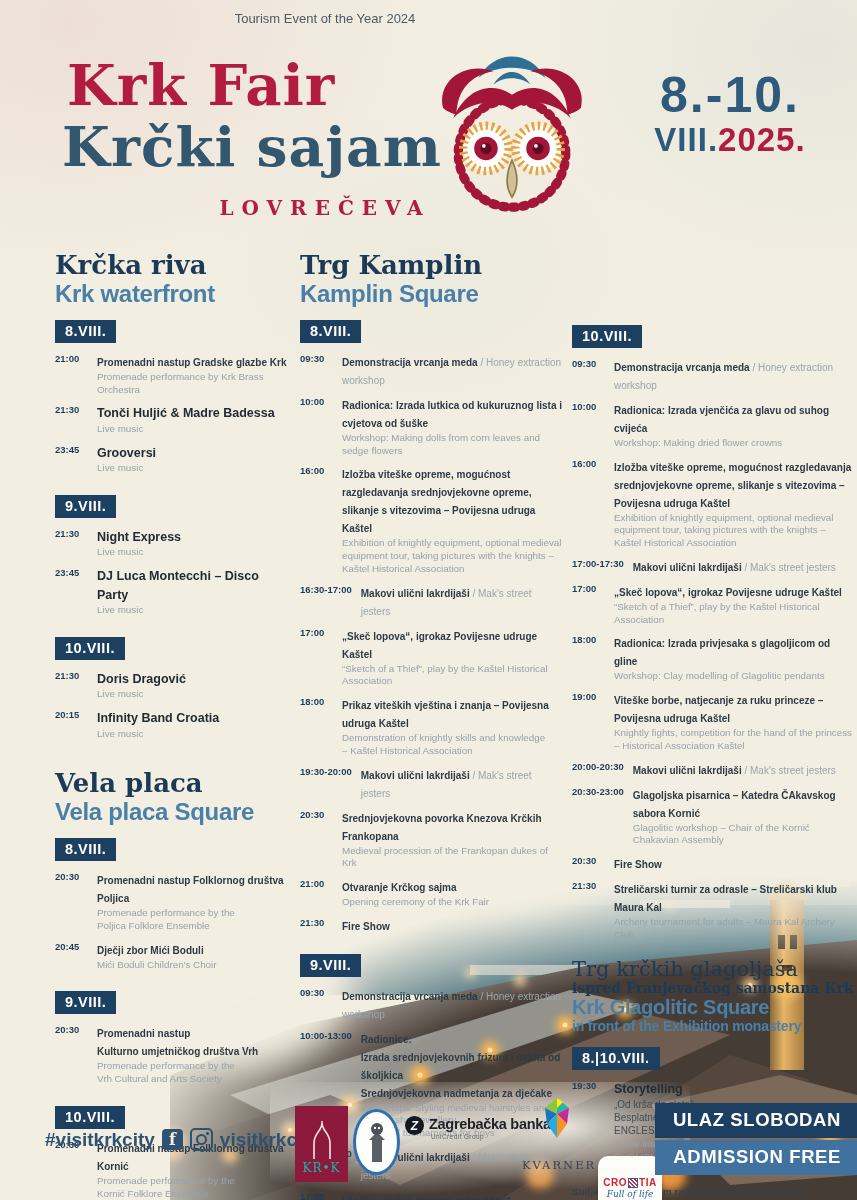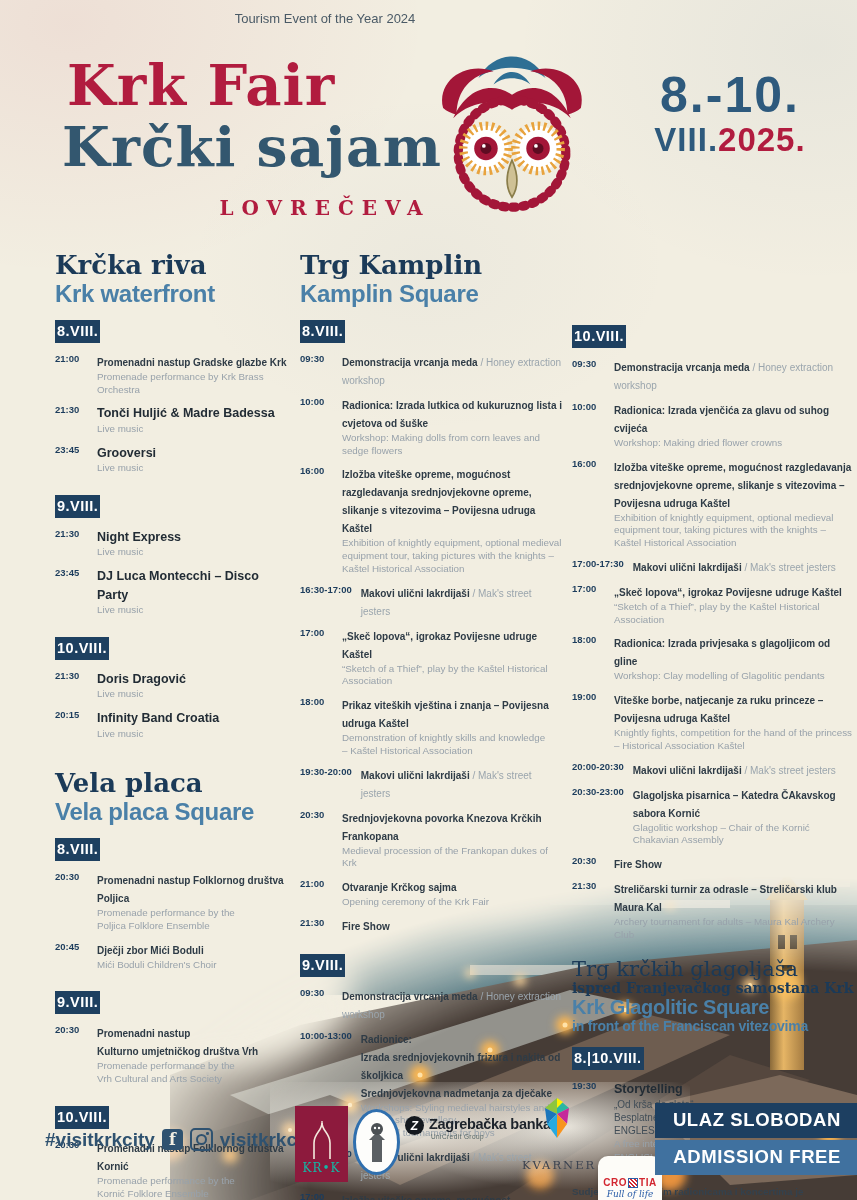--- a/index.html
+++ b/index.html
@@ -33,21 +33,21 @@
   
   .col{position:absolute;top:252px;}
   .col1{left:55px;width:232px;}
   .col2{left:300px;width:263px;}
   .col3{left:572px;width:282px;}
   .h-hr{font-family:"DejaVu Serif","Liberation Serif",serif;font-weight:bold;
     font-size:26px;color:#1b3a58;line-height:1.04;}
   .h-en{font-size:24px;font-weight:bold;color:#4a80a8;line-height:1.08;margin-top:2px;
     letter-spacing:-0.3px;}
   .badge{display:inline-block;background:#1e4060;color:#fff;font-weight:bold;
-    font-size:14.5px;padding:3px 2px 4px;margin:13px 0 9px;letter-spacing:0.5px;}
+    font-size:14.5px;padding:3px 10px 4px;margin:13px 0 9px;letter-spacing:0.5px;}
   .ev{display:flex;gap:9px;margin-bottom:7px;}
   .ev-time{min-width:33px;font-size:9.5px;font-weight:bold;color:#1c3c5c;
     flex-shrink:0;padding-top:1px;white-space:nowrap;}
   .ev-body{flex:1;}
   .ev-title{font-size:10px;font-weight:bold;color:#2e3b46;line-height:1.24;white-space:pre-line;}
   .ev-title.em{font-size:12.5px;color:#222c35;}
   .ev-light{font-size:10px;color:#9aa5ad;line-height:1.24;}
   .ev-dark2{font-size:10px;color:#414d57;line-height:1.3;white-space:pre-line;}
   .ev-sub{font-size:9.8px;color:#98a2ab;line-height:1.3;white-space:pre-line;margin-top:1px;}
   .ev-light:empty,.ev-sub:empty,.ev-dark2:empty{display:none;}
@@ -595,21 +595,21 @@
                 </div>
             </div>
           </div>
         </div>
     </div>
 
     <div class="sec">
       <div class="g-hr1">Trg krčkih glagoljaša</div>
       <div class="g-hr2">ispred Franjevačkog samostana Krk</div>
       <div class="g-en1">Krk Glagolitic Square</div>
-      <div class="g-en2">in front of the Franciscan vitezovima</div>
+      <div class="g-en2">in front of the Exhibition monastery</div>
       <div>
 
       <div class="group">
             <div class="badge">8.|10.VIII.</div>
             <div>
 
             <div class="ev">
                   <div class="ev-time">19:30</div>
                   <div class="ev-body">
                     <div class="ev-head"><span class="ev-title em">Storytelling</span></div>

